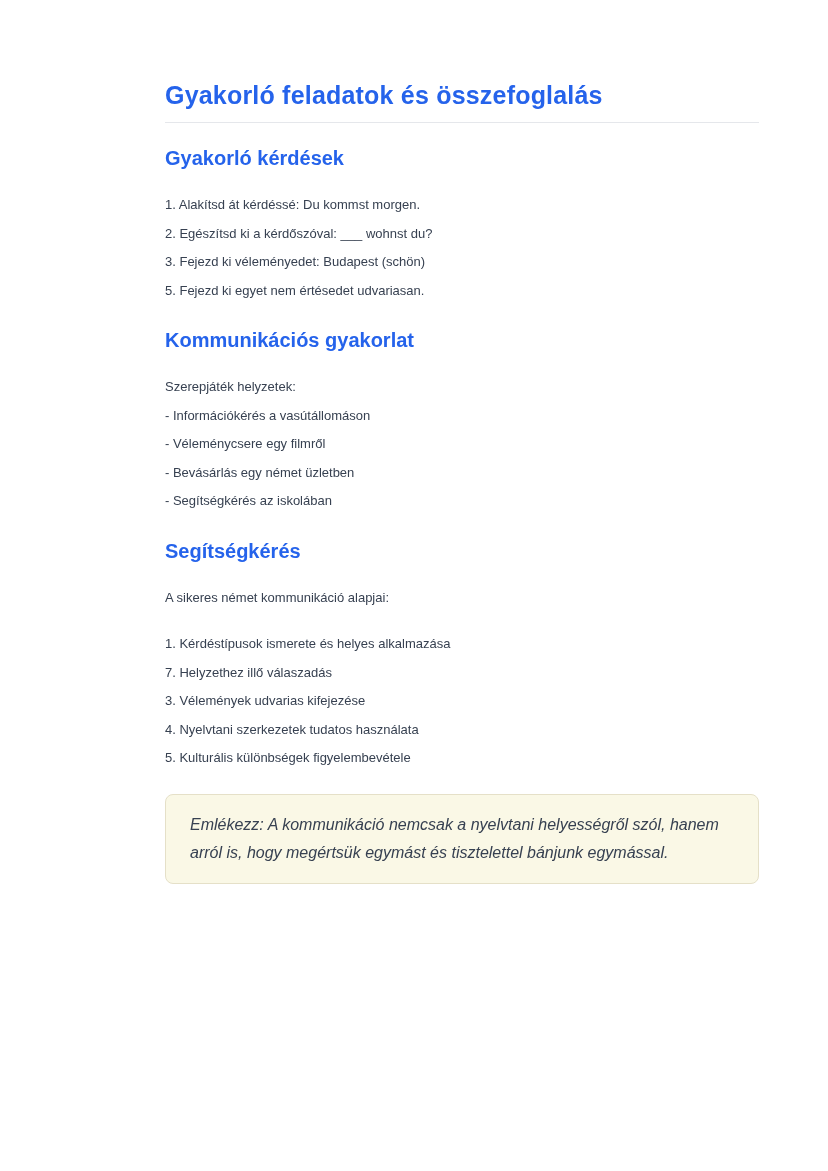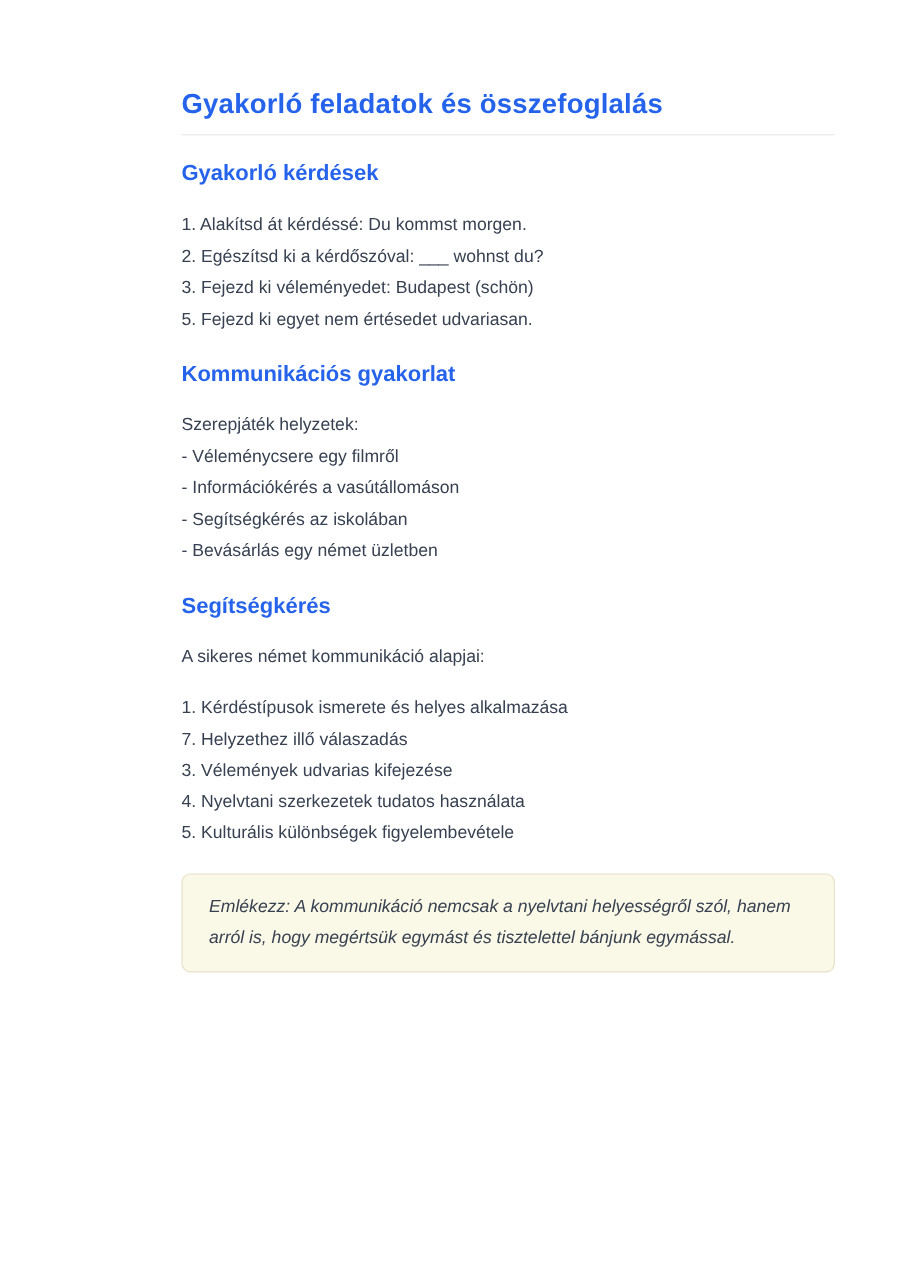--- a/index.html
+++ b/index.html
@@ -44,21 +44,21 @@
     font-size:20px;
     line-height:22px;
     font-weight:700;
     color:var(--heading-blue,#2563eb);
   }
   h2.section-heading.following{
     margin-top:24px;
   }
   p.line{
     margin:0;
-    font-size:16px;
+    font-size:13px;
     line-height:28.5px;
   }
   .list-block{
     margin-top:18px;
   }
   .note-box{
     margin-top:21px;
     background:var(--note-background,#faf8e6);
     border:1px solid var(--note-border,#e5e0c8);
     border-radius:8px;
@@ -84,24 +84,24 @@
     <h2 class="section-heading">Gyakorló kérdések</h2>
     <p class="line">1. Alakítsd át kérdéssé: Du kommst morgen.</p>
     <p class="line">2. Egészítsd ki a kérdőszóval: ___ wohnst du?</p>
     <p class="line">3. Fejezd ki véleményedet: Budapest (schön)</p>
     <p class="line">5. Fejezd ki egyet nem értésedet udvariasan.</p>
   </section>
 
   <section>
     <h2 class="section-heading following">Kommunikációs gyakorlat</h2>
     <p class="line">Szerepjáték helyzetek:</p>
+    <p class="line">- Információkérés a vasútállomáson</p>
     <p class="line">- Véleménycsere egy filmről</p>
-    <p class="line">- Információkérés a vasútállomáson</p>
+    <p class="line">- Bevásárlás egy német üzletben</p>
     <p class="line">- Segítségkérés az iskolában</p>
-    <p class="line">- Bevásárlás egy német üzletben</p>
   </section>
 
   <section>
     <h2 class="section-heading following">Segítségkérés</h2>
     <p class="line">A sikeres német kommunikáció alapjai:</p>
     <div class="list-block">
       <p class="line">1. Kérdéstípusok ismerete és helyes alkalmazása</p>
       <p class="line">7. Helyzethez illő válaszadás</p>
       <p class="line">3. Vélemények udvarias kifejezése</p>
       <p class="line">4. Nyelvtani szerkezetek tudatos használata</p>

